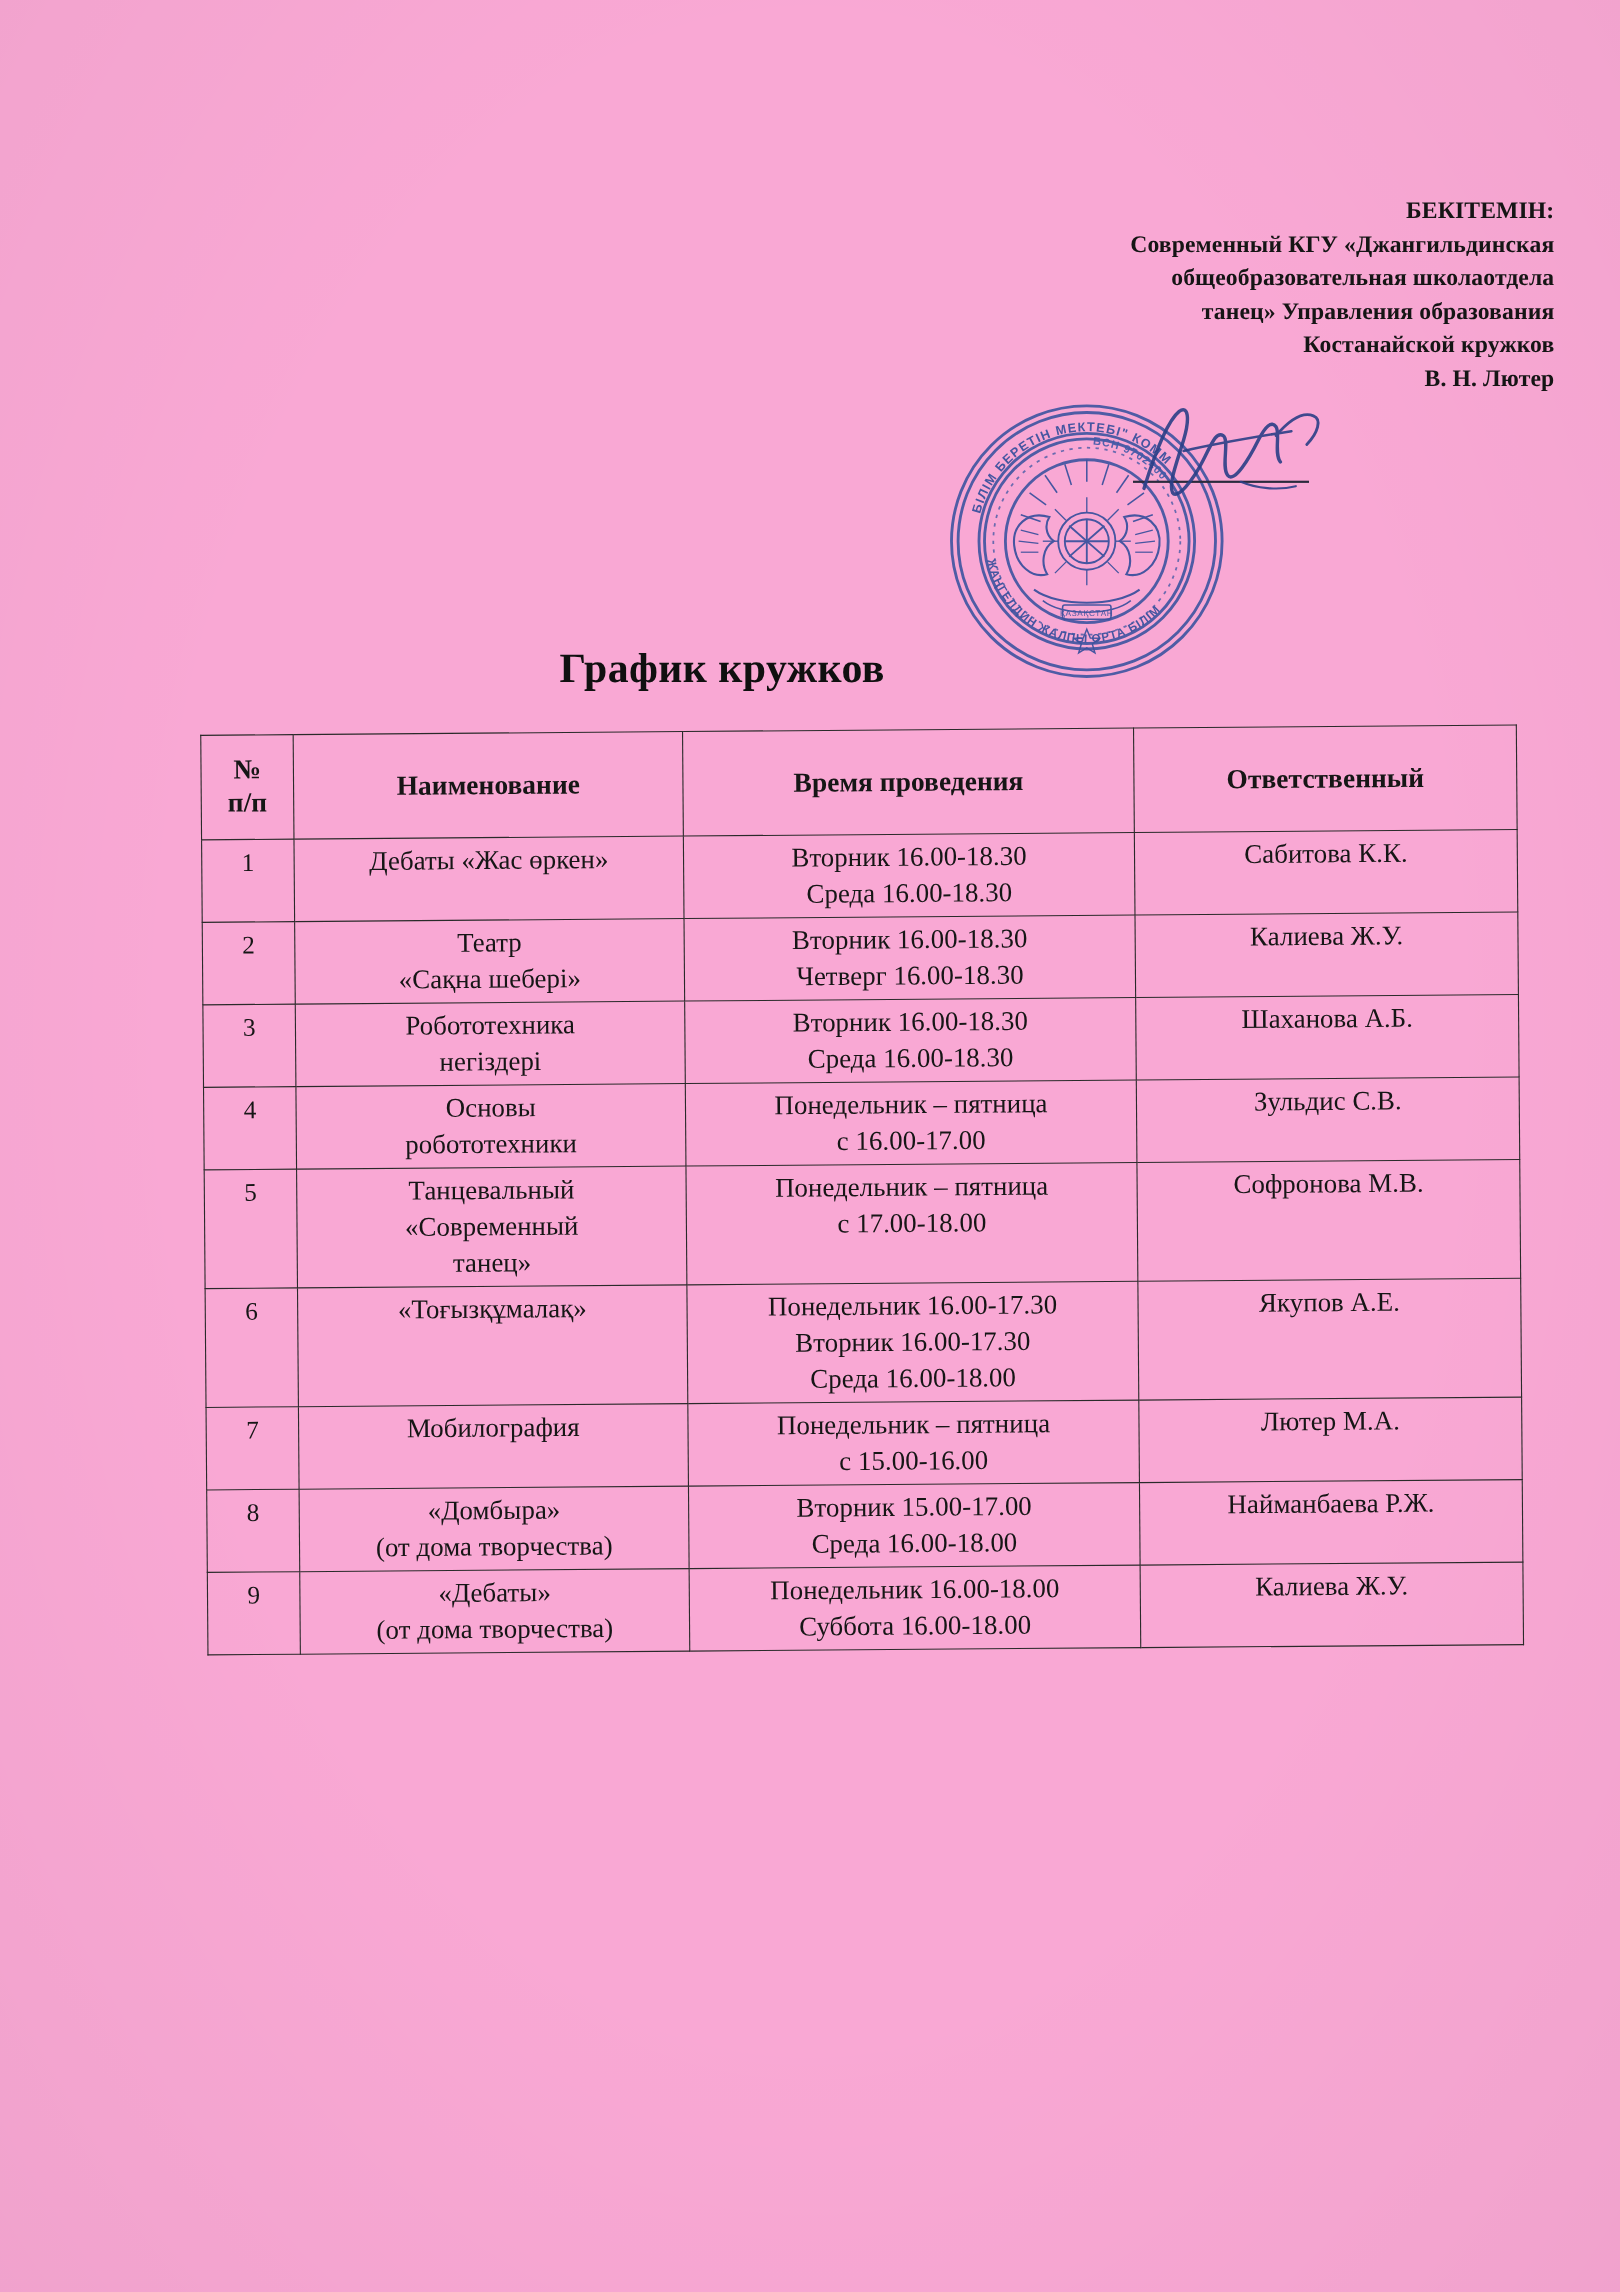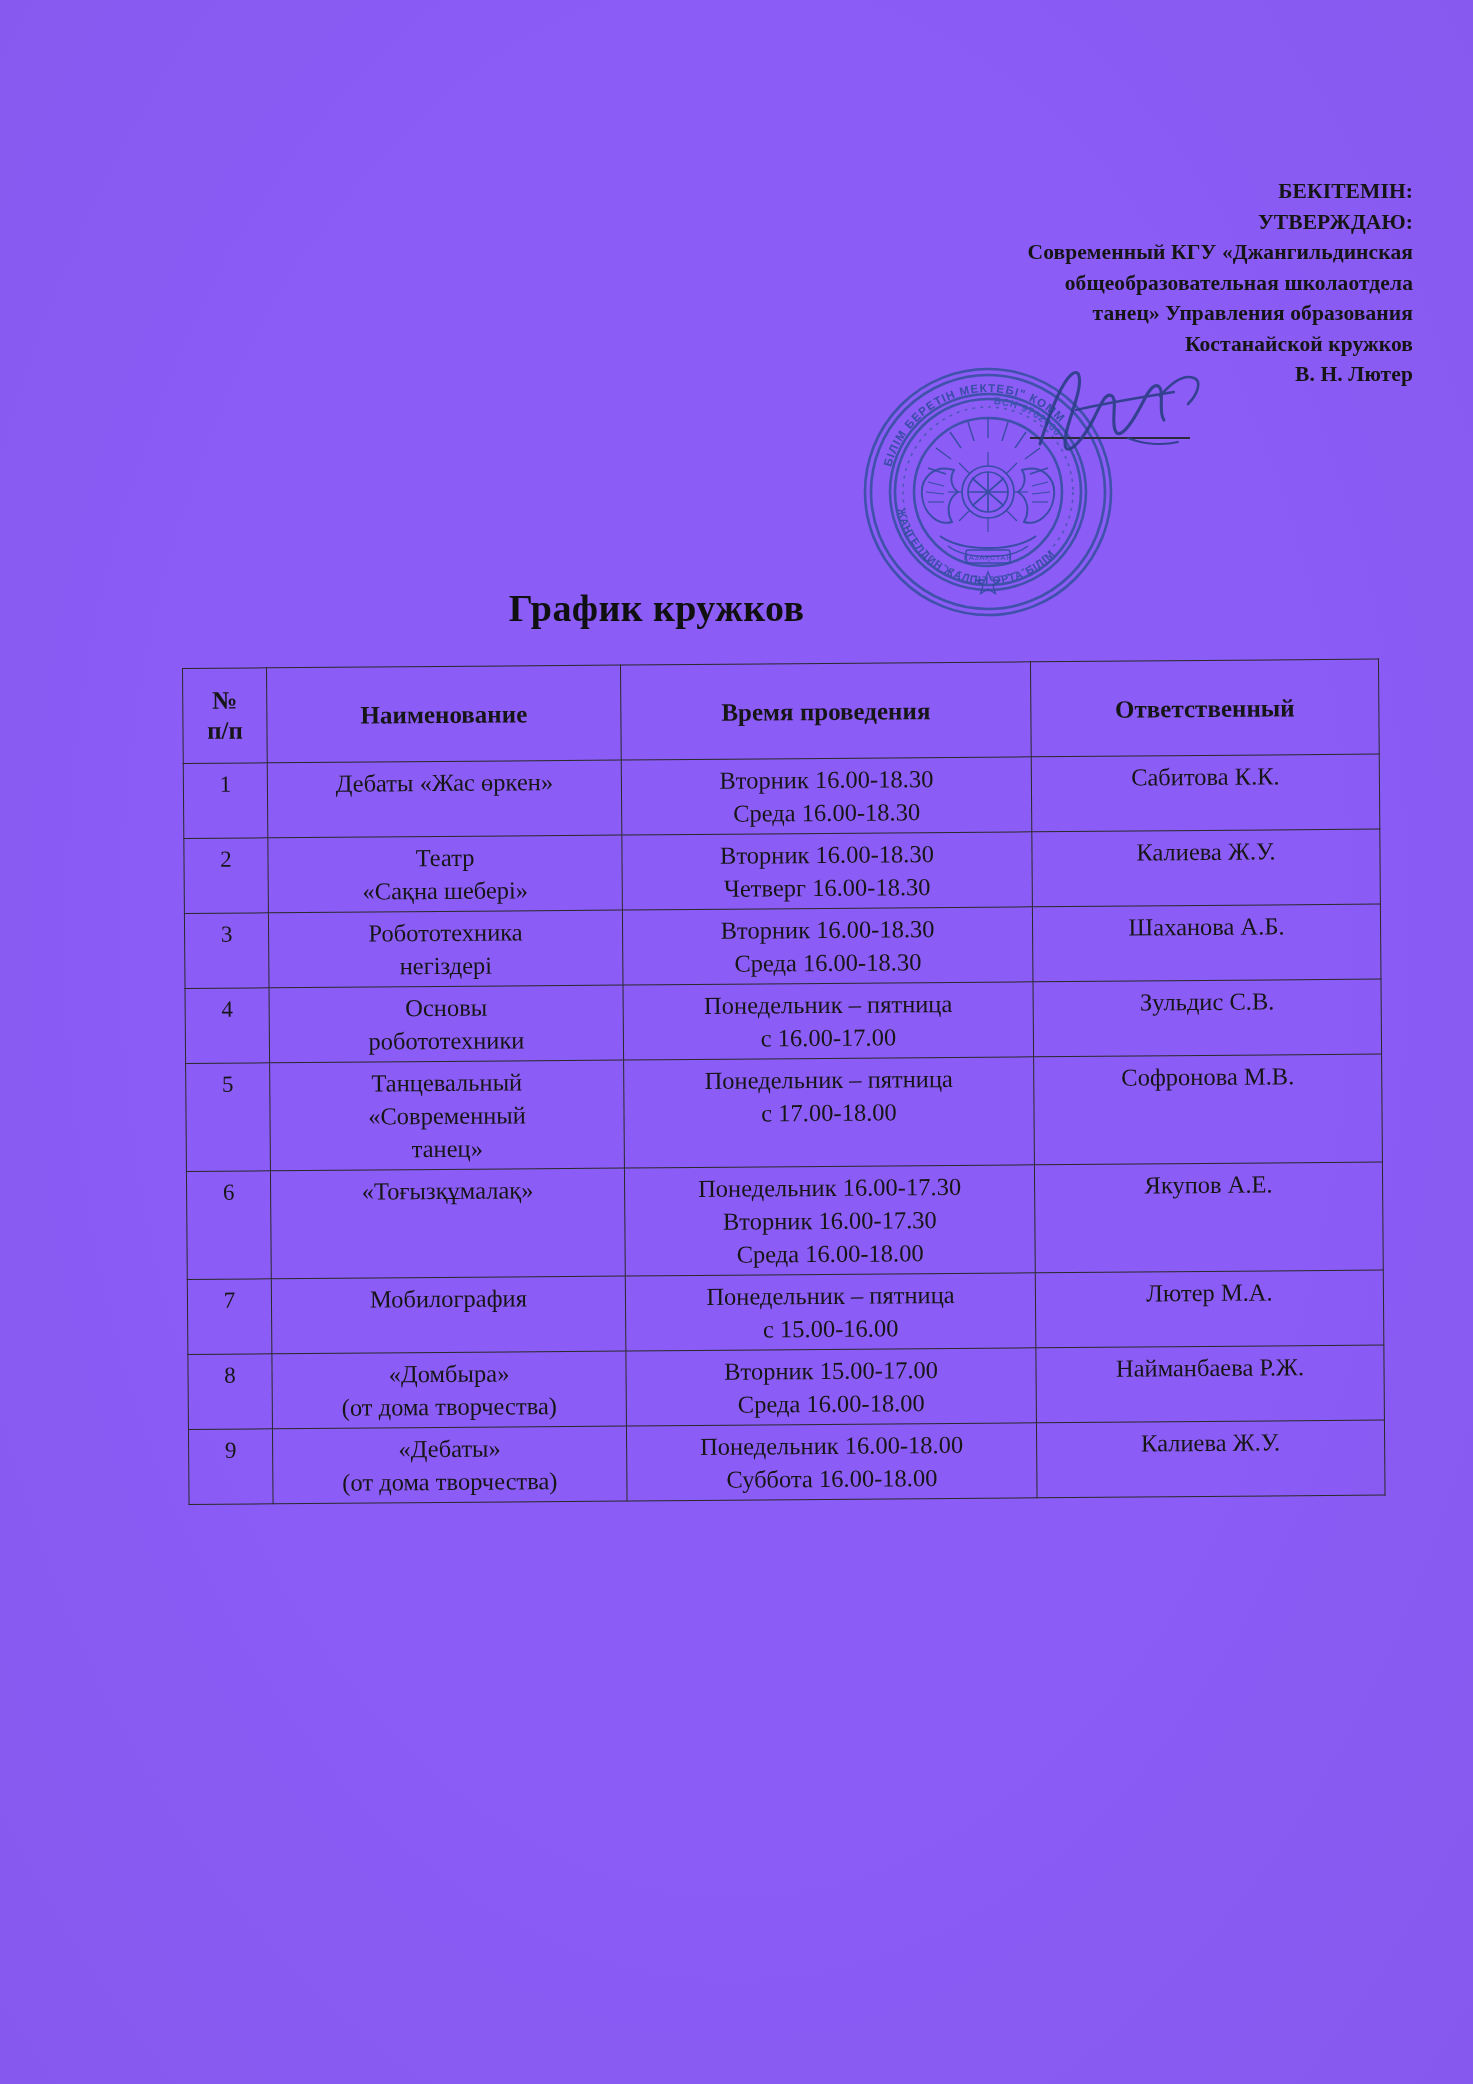--- a/index.html
+++ b/index.html
@@ -13,21 +13,21 @@
     position: relative;
     font-family: "Liberation Serif", "DejaVu Serif", serif;
     color: #1a1a1a;
     overflow: hidden;
   }
 
   
   #page {
     position: absolute;
     inset: 0;
-    background: #8b5cf6;
+    background: #f9a8d4;
   }
   #page::after {
     
     content: "";
     position: absolute;
     inset: 0;
     pointer-events: none;
     background:
       radial-gradient(ellipse at 50% 45%, rgba(0,0,0,0) 55%, rgba(0,0,0,0.035) 100%);
   }
@@ -146,21 +146,20 @@
   
   th.num-head .cell-line { line-height: 30px; }
 </style>
 </head>
 <body>
 
 <div id="page">
 
   <div id="approval">
     <span class="ln">БЕКІТЕМІН:</span>
-    <span class="ln">УТВЕРЖДАЮ:</span>
     <span class="ln">Современный КГУ «Джангильдинская</span>
     <span class="ln">общеобразовательная школаотдела</span>
     <span class="ln">танец» Управления образования</span>
     <span class="ln">Костанайской кружков</span>
     <span class="ln">В. Н. Лютер</span>
   </div>
 
   <div id="sig-line"></div>
 
   <svg id="seal" viewBox="0 0 252 252">

